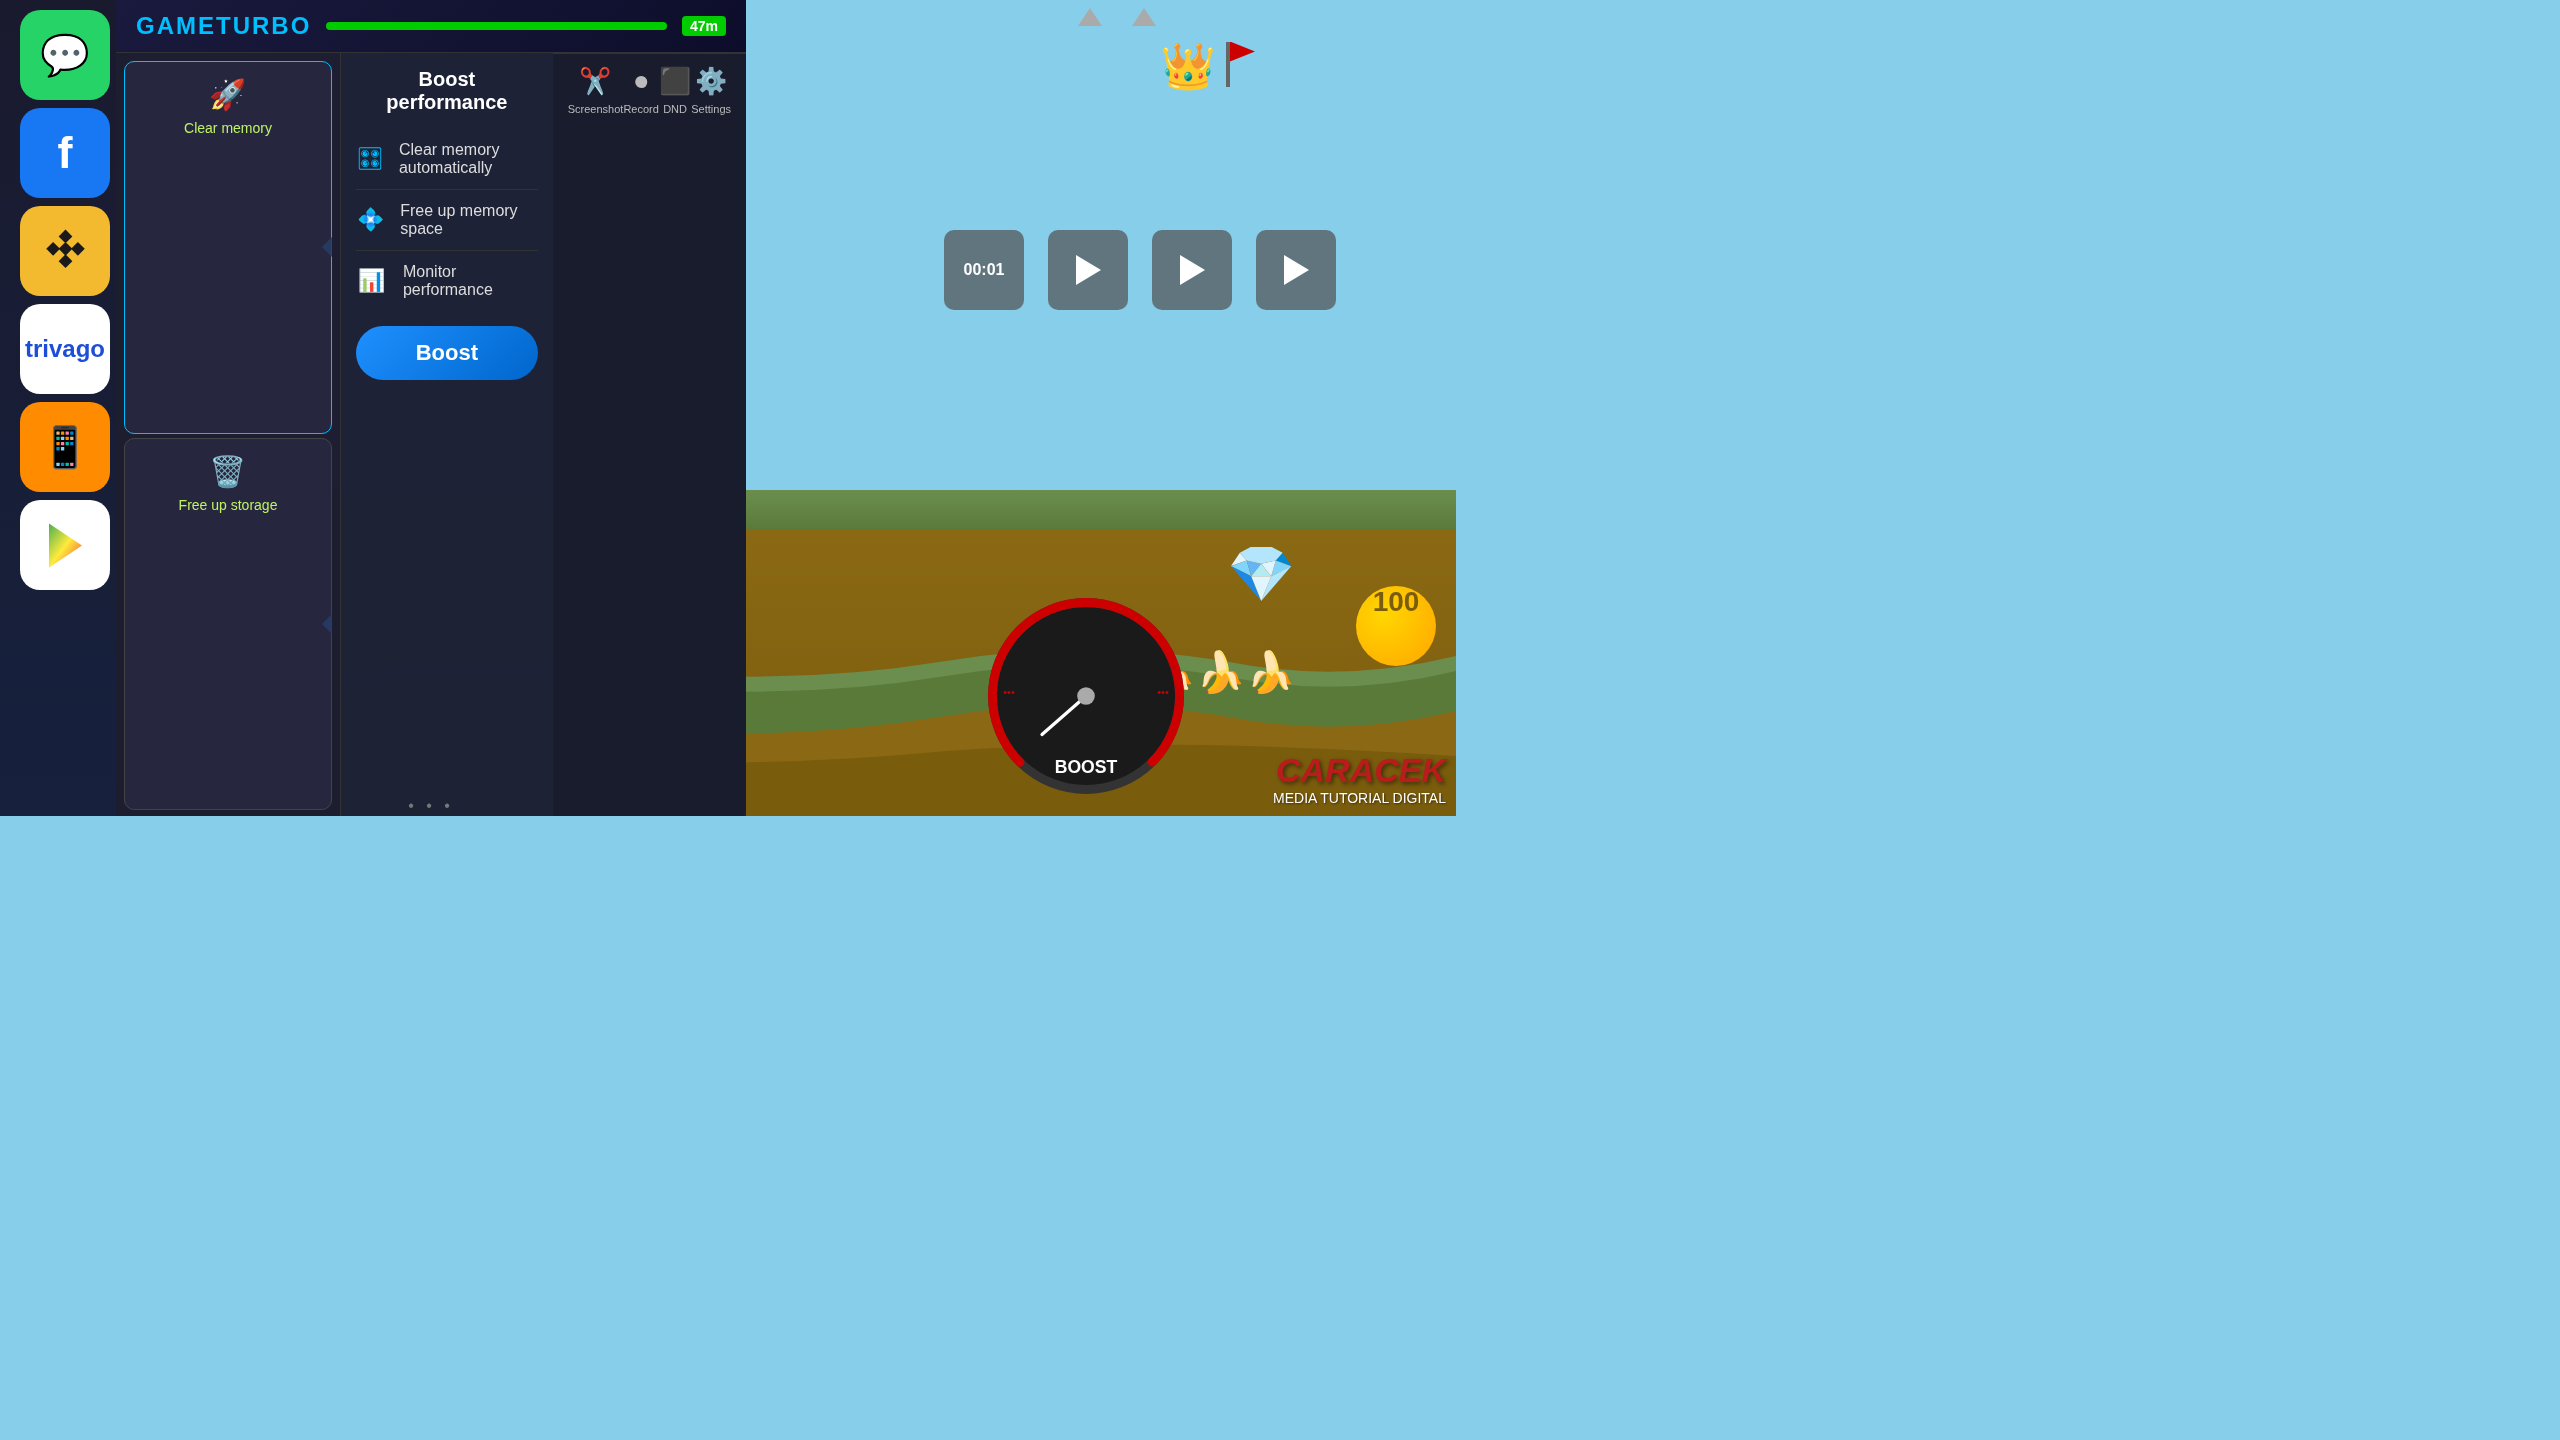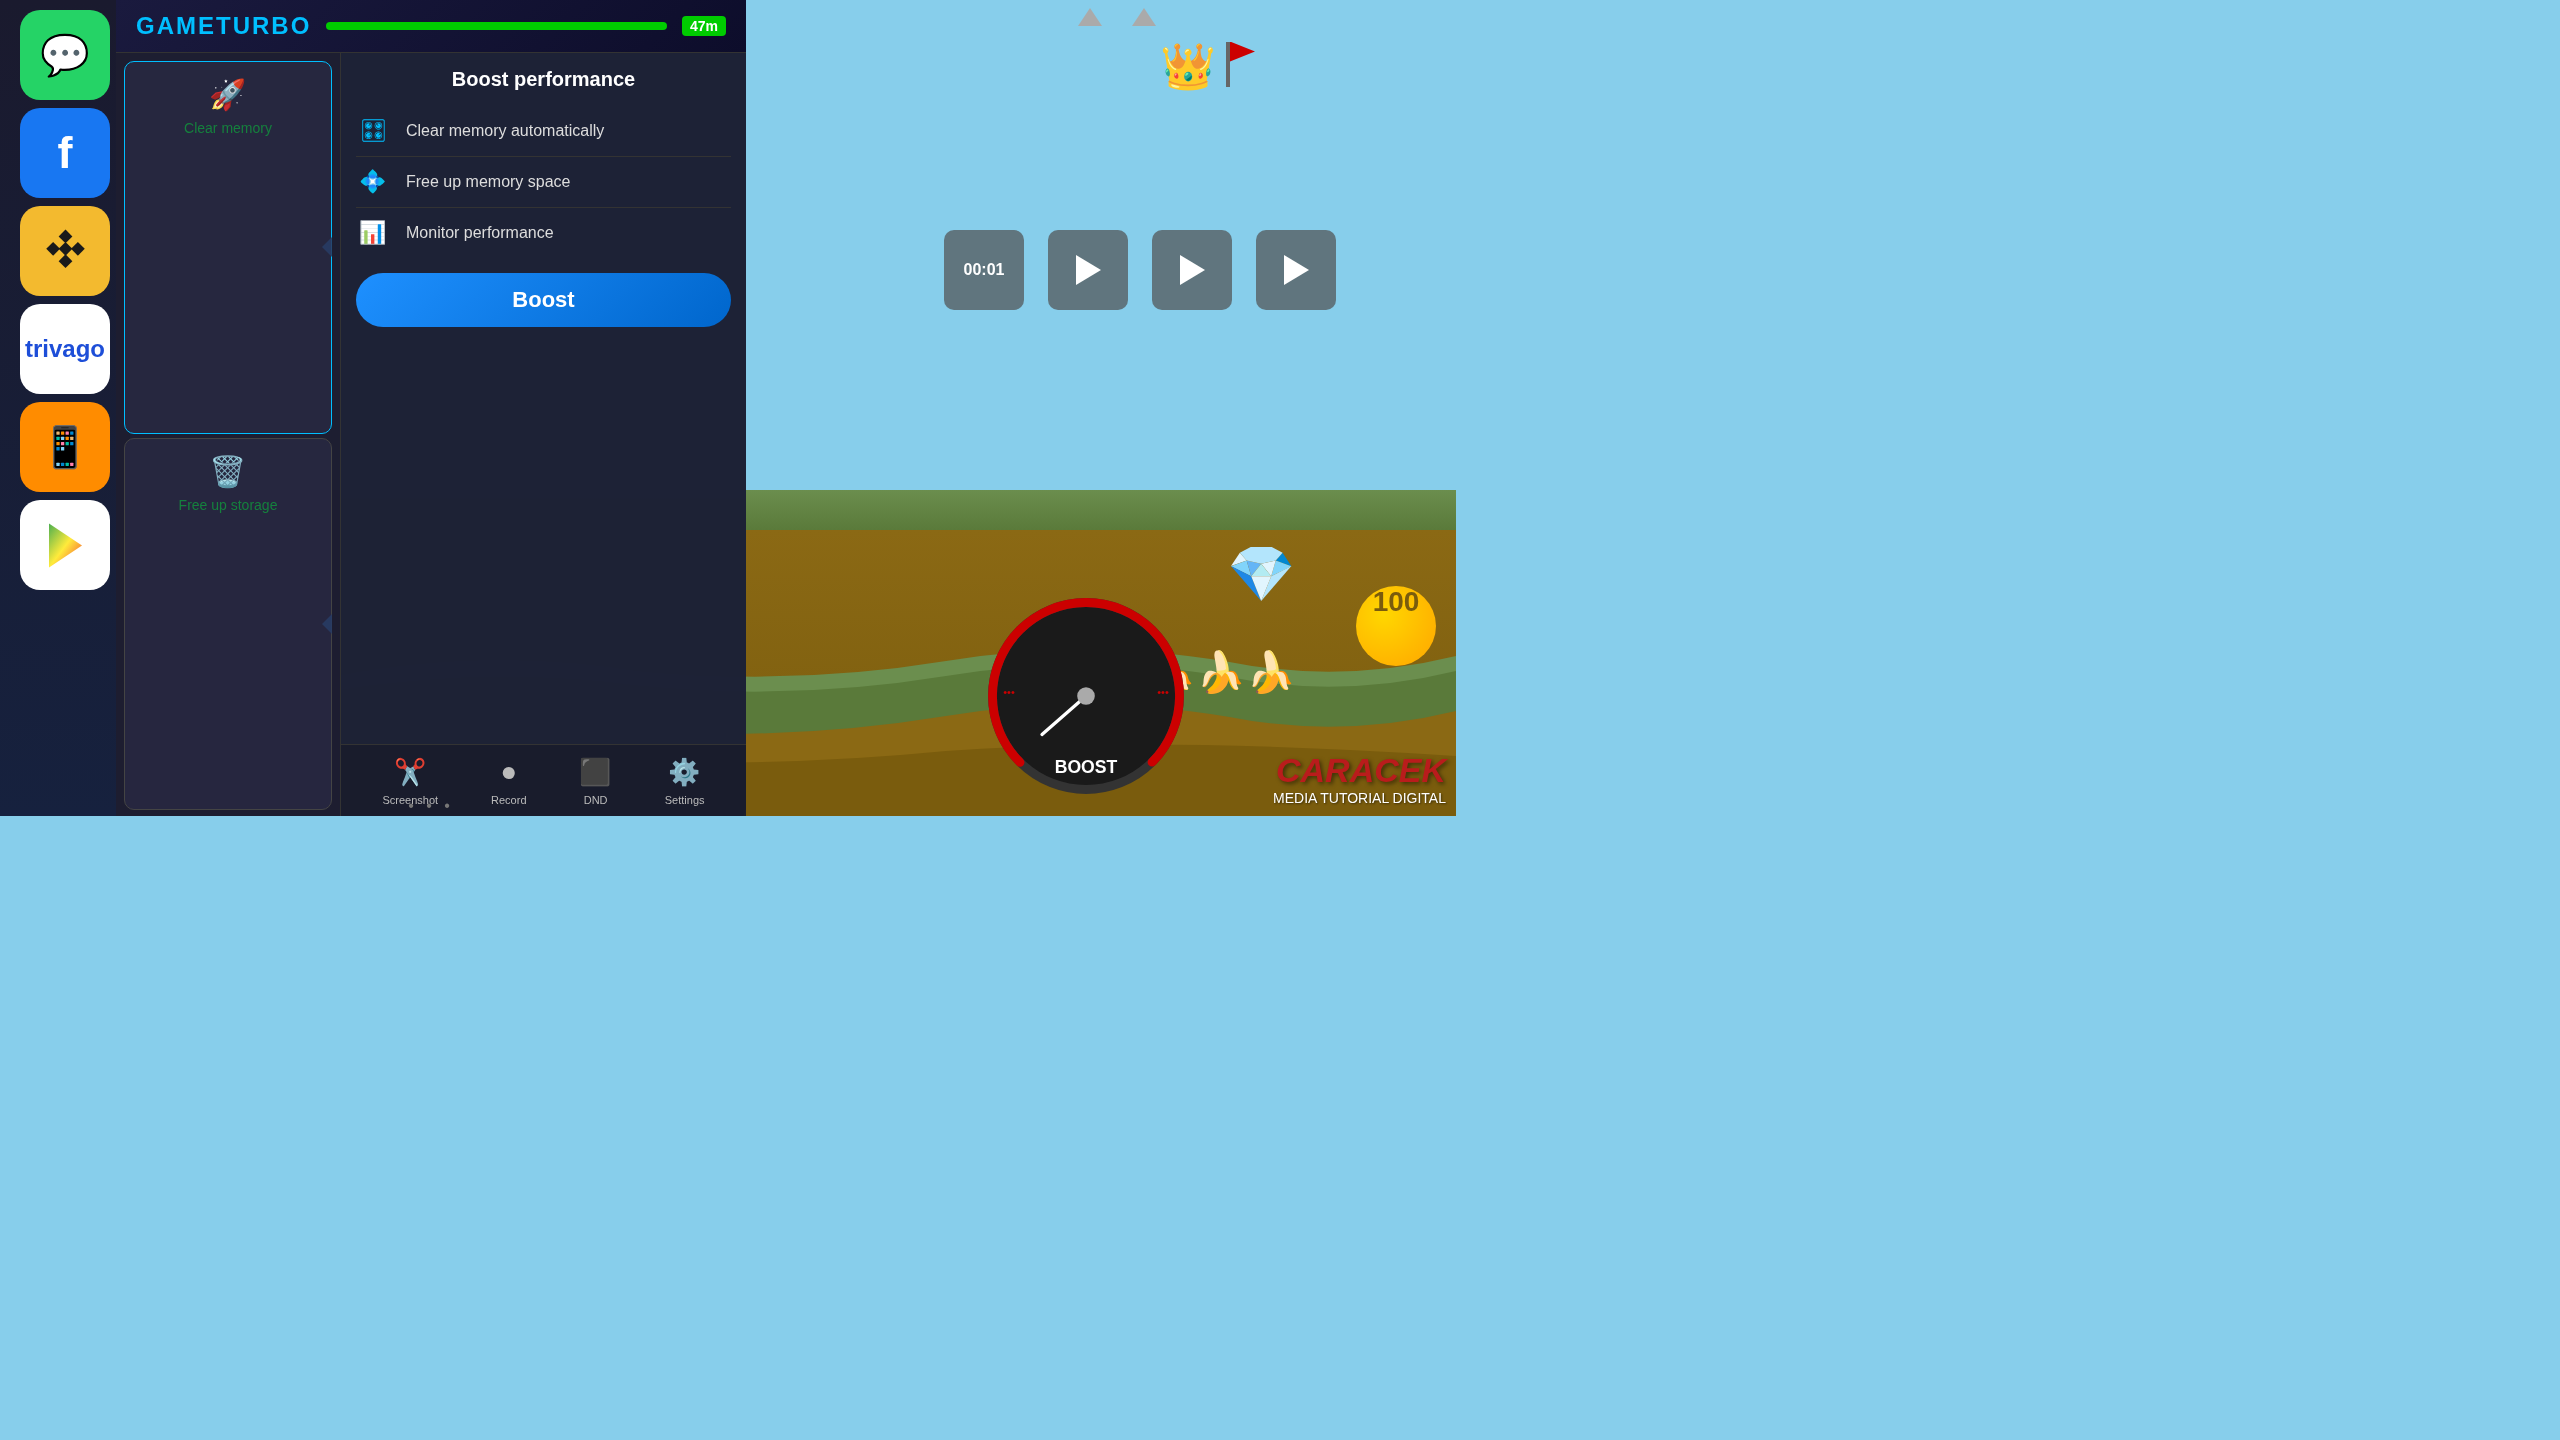--- a/index.html
+++ b/index.html
@@ -236,41 +236,41 @@
       border-color: #00BFFF;
     }
 
     .gt-feature-icon {
       font-size: 30px;
       color: #ccc;
     }
 
     .gt-feature-label {
       font-size: 14px;
-      color: #15803d;
+      color: #bef264;
       text-align: center;
     }
 
     .gt-feature-arrow {
       position: absolute;
       right: -1px;
       top: 50%;
       transform: translateY(-50%);
       width: 0;
       height: 0;
       border-top: 10px solid transparent;
       border-bottom: 10px solid transparent;
       border-right: 10px solid rgba(40,60,100,0.9);
     }
 
     
     .gt-right {
       flex: 1;
       display: flex;
-      flex-direction: column;
+      flex-direction: row;
     }
 
     .boost-panel {
       background: rgba(30, 35, 55, 0.95);
       flex: 1;
       padding: 15px;
       display: flex;
       flex-direction: column;
     }
 

